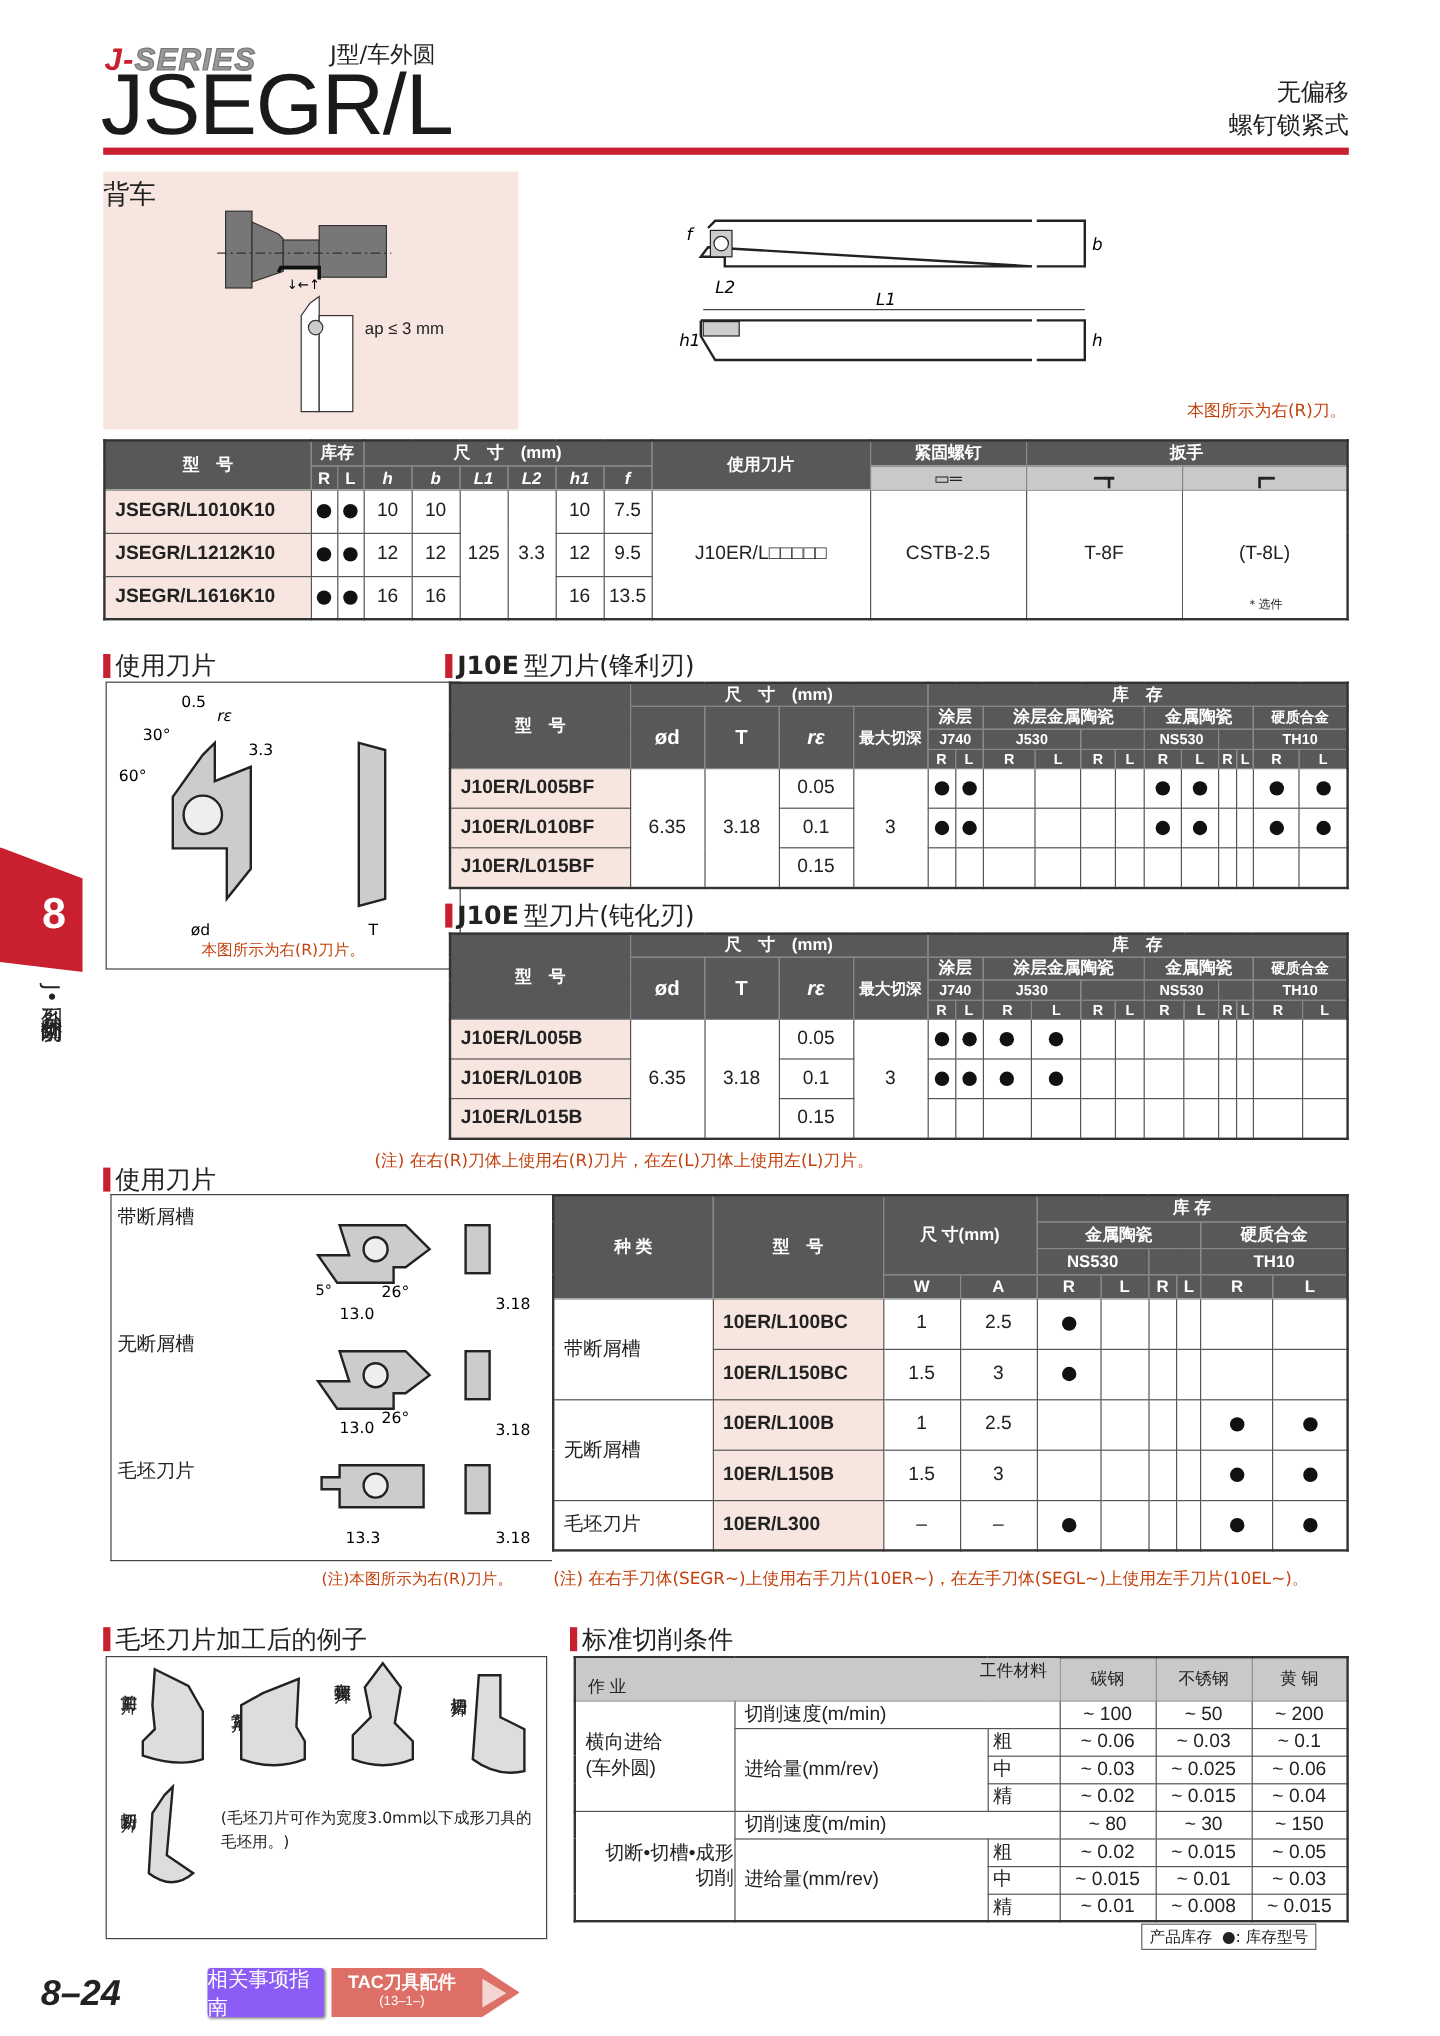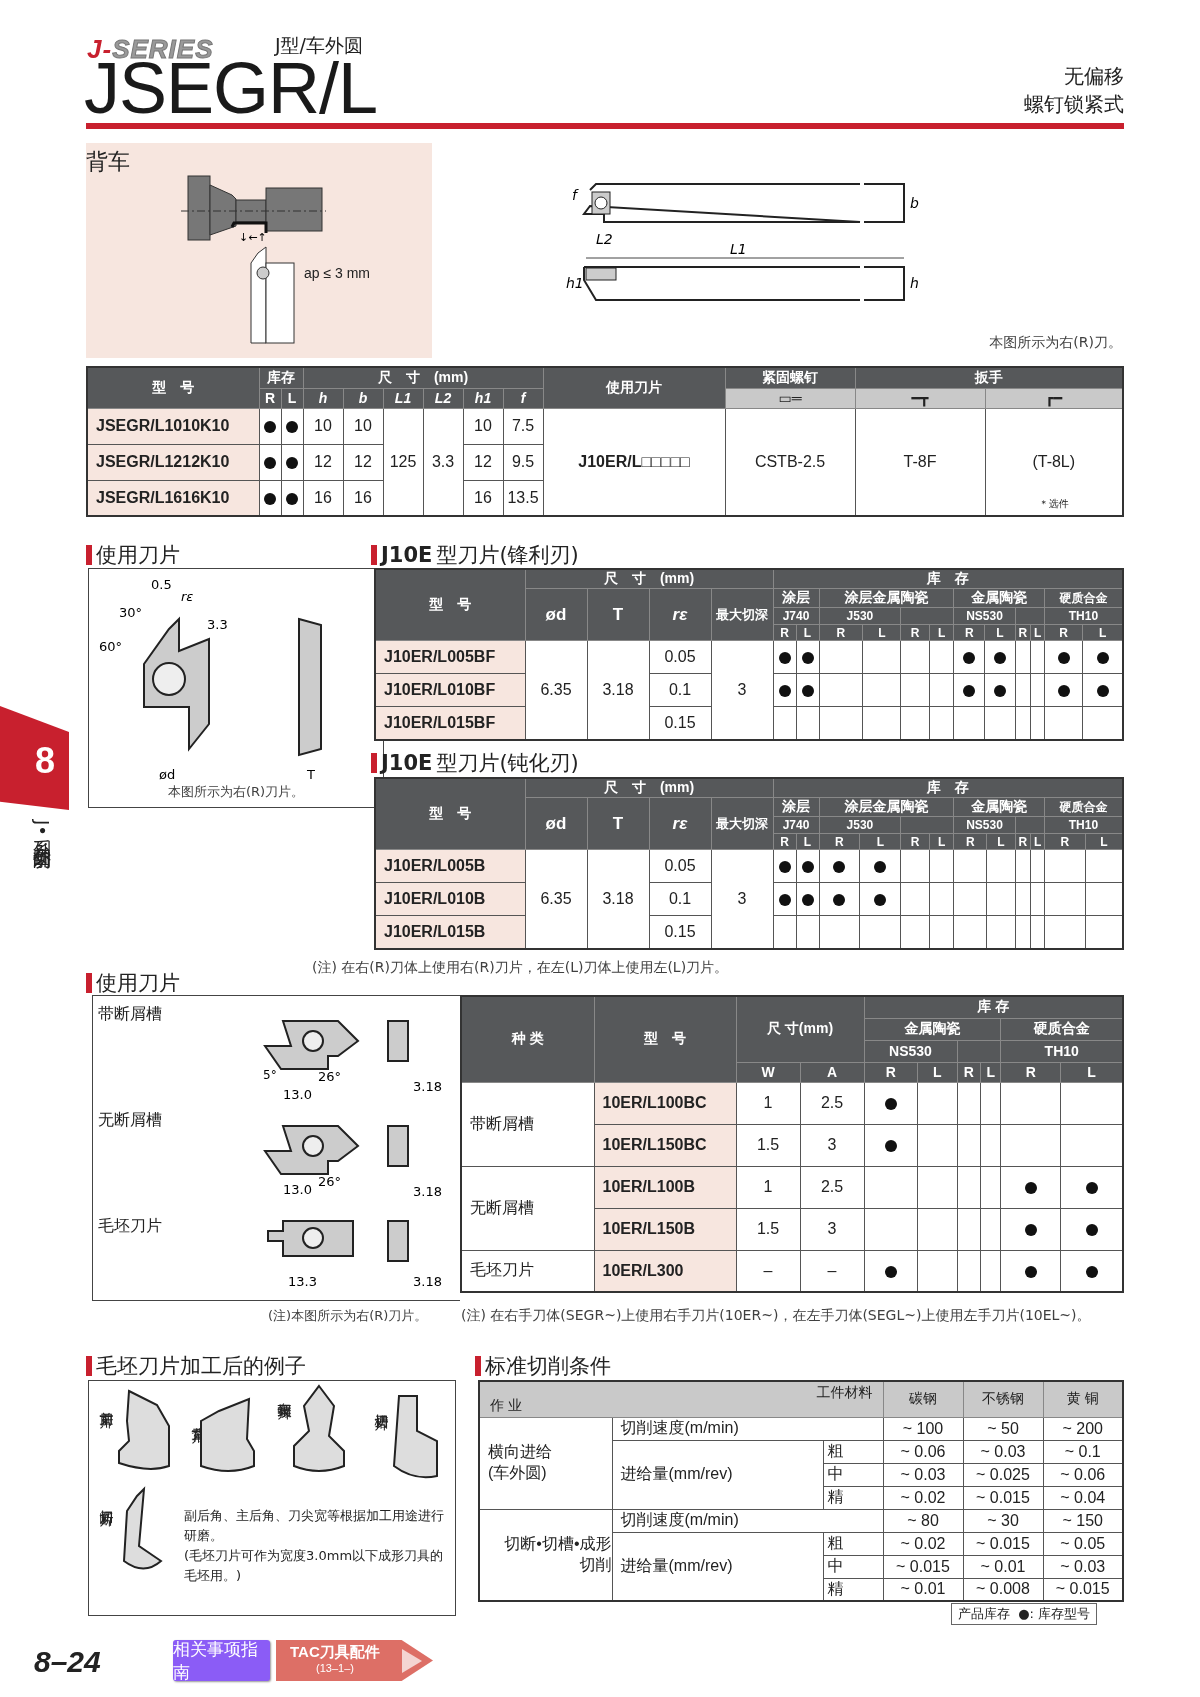--- a/index.html
+++ b/index.html
@@ -19,21 +19,21 @@
 .t td,.t th{border:1px solid #555;text-align:center;font-family:"Liberation Sans",sans-serif}
 .t th{background:#56585a;color:#fff;font-weight:bold;font-size:14px;border-color:#888}
 .t th.light{background:#c9c9c9;color:#222;font-weight:normal}
 .t td.model{background:#f7e6df;font-weight:bold;font-size:16px;text-align:left;padding-left:8px}
 .t td{font-size:16px;background:#fff}
 .dot{display:inline-block;width:12px;height:12px;border-radius:50%;background:#111;vertical-align:middle}
 .outer{border:2px solid #333}
 .sec-title{font-size:21px;display:flex;align-items:center;gap:4px}
 .sec-title .bar{width:6px;height:20px;background:#c8202e;display:inline-block}
 .sec-title span.b{font-weight:bold}
-.note{font-size:14px;color:#404040}
+.note{font-size:14px;color:#c2410c}
 .box{border:1.5px solid #444;background:#fff}
 .side-tab{left:0;top:706px;width:69px;height:104px;background:#c8202e;clip-path:polygon(0 0,100% 25%,100% 100%,0 92%)}
 .side-tab .n{position:absolute;right:14px;top:34px;color:#fff;font-size:36px;font-weight:bold;font-family:"Liberation Sans",sans-serif}
 .side-text{left:33px;top:820px;width:20px;font-size:18px;line-height:22px;text-align:center;writing-mode:vertical-rl}
 .page-num{left:34px;top:1645px;font-size:30px;font-weight:bold;font-style:italic;font-family:"Liberation Sans",sans-serif}
 .btn-red{left:173px;top:1640px;width:97px;height:41px;background:#8b5cf6;color:#fff;font-size:17px;display:flex;align-items:center;justify-content:center;border-radius:3px;box-shadow:1px 1px 2px #999}
 .btn-arrow{left:276px;top:1640px;width:157px;height:41px;background:#dd6f66;color:#fff;clip-path:polygon(0 0,80% 0,100% 50%,80% 100%,0 100%);font-family:"Liberation Sans",sans-serif}
 .btn-arrow .l1{position:absolute;left:14px;top:3px;font-size:15px;font-weight:bold}
 .btn-arrow .l2{position:absolute;left:40px;top:22px;font-size:11px}
 .btn-arrow .tri{position:absolute;left:126px;top:9px;width:0;height:0;border-left:20px solid #f4d5d2;border-top:12px solid transparent;border-bottom:12px solid transparent}
@@ -111,21 +111,21 @@
   <tr style="height:36px">
     <td class="model">JSEGR/L1010K10</td>
     <td><span class="dot"></span></td>
     <td><span class="dot"></span></td>
     <td>10</td>
     <td>10</td>
     <td rowspan="3">125</td>
     <td rowspan="3">3.3</td>
     <td>10</td>
     <td>7.5</td>
-    <td rowspan="3" style="font-weight:bold">J10ER/L□□□□□</td>
+    <td rowspan="3" style="font-weight:normal">J10ER/L□□□□□</td>
     <td rowspan="3">CSTB-2.5</td>
     <td rowspan="3">T-8F</td>
     <td rowspan="3" style="position:relative"><span>(T-8L)</span><span style="position:absolute;bottom:4px;left:0;right:0;font-size:10px">＊选件</span></td>
   </tr>
   <tr style="height:36px">
     <td class="model">JSEGR/L1212K10</td>
     <td><span class="dot"></span></td>
     <td><span class="dot"></span></td>
     <td>12</td>
     <td>12</td>
@@ -492,21 +492,20 @@
   <div class="abs vlabel" style="left:285px;top:22px">切槽刀片</div>
   <div class="abs vlabel" style="left:10px;top:118px">切断刀片</div>
   <svg class="abs" style="left:0;top:0" width="368" height="236">
     <path class="shape" d="M40 10 L68 24 L80 45 L80 85 Q60 92 30 82 L30 70 L40 60 L38 40 Z"></path>
     <path class="shape" d="M130 30 L160 18 L158 58 L165 70 L165 85 Q140 95 112 85 L112 40 Z"></path>
     <path class="shape" d="M230 5 L245 25 L240 55 L255 70 L255 85 Q230 95 205 85 L205 65 L220 50 L215 25 Z"></path>
     <path class="shape" d="M310 15 L328 15 L328 50 L348 60 L348 95 Q325 100 305 85 Z"></path>
     <path class="shape" d="M48 115 L55 108 L50 165 L72 180 Q55 195 35 180 L38 130 Z"></path>
   </svg>
   <div class="abs" style="left:95px;top:125px;width:265px;font-size:13px;line-height:20px">
-    <div>副后角、主后角、刀尖宽等根据加工用途进行研磨。</div>
     <div>(毛坯刀片可作为宽度3.0mm以下成形刀具的毛坯用。)</div>
   </div>
 </div>
 
 <div class="abs sec-title" style="left:475px;top:1352px">
     <i class="bar"></i>
     <span>标准切削条件</span>
   </div>
 <table class="abs t outer" style="left:478px;top:1380px;width:646px">
   <tbody>

